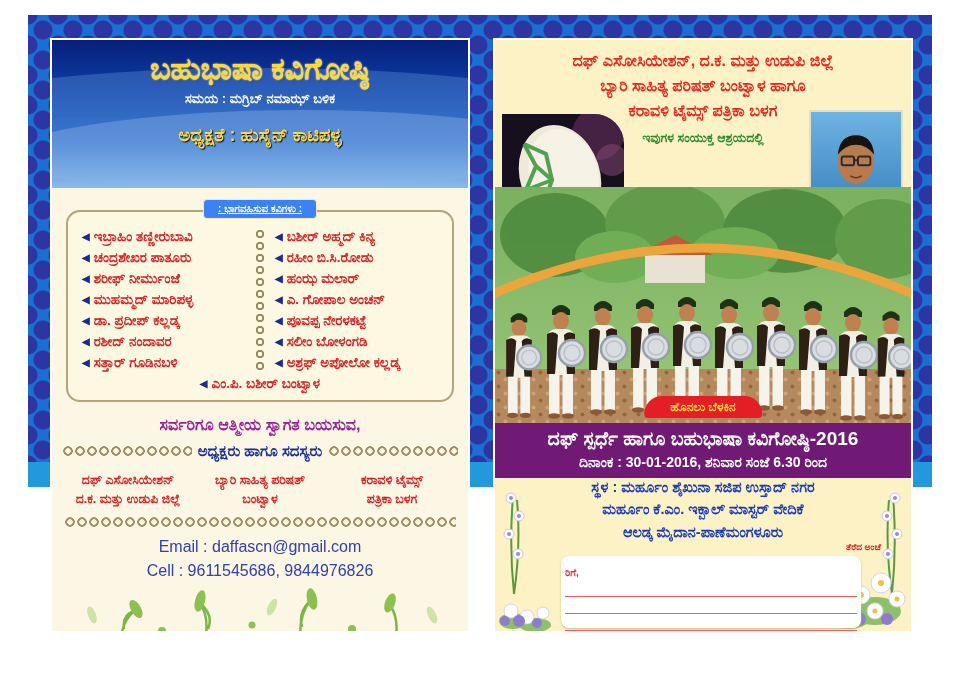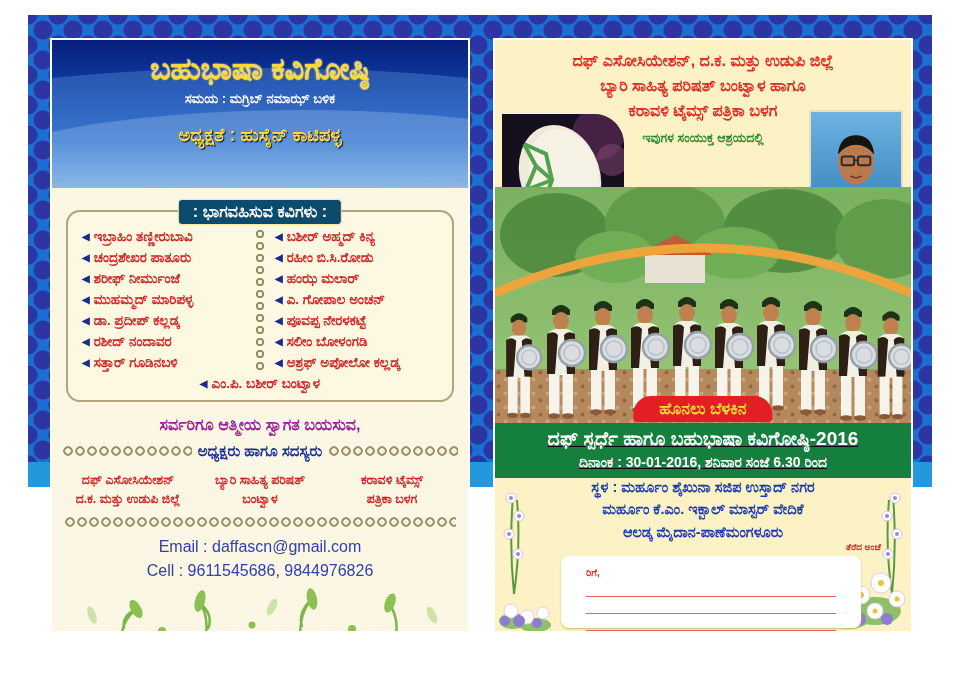--- a/index.html
+++ b/index.html
@@ -18,22 +18,22 @@
 
   
   .lp-header{position:relative;height:148px;background:linear-gradient(180deg,#071f7a 0%,#0c3fa8 35%,#1e64c8 70%,#79aede 100%);overflow:hidden;text-align:center;}
   .swoosh1{position:absolute;left:-40%;top:28px;width:180%;height:120px;border-radius:50%;background:rgba(120,170,230,.30);}
   .swoosh2{position:absolute;left:-20%;top:70px;width:160%;height:130px;border-radius:50%;background:rgba(200,225,250,.25);}
   .lp-title{position:relative;margin-top:12px;font-size:30px;font-weight:bold;color:#ffd83a;text-shadow:0 0 2px #fff,1px 1px 2px #00224477;}
   .lp-sub{position:relative;margin-top:4px;font-size:13px;font-weight:bold;color:#ffffff;}
   .lp-chair{position:relative;margin-top:18px;font-size:18px;font-weight:bold;color:#ffd83a;text-shadow:1px 1px 1px #013;}
   .lp-body{position:relative;height:445px;}
   .poets-box{position:relative;margin:22px 14px 0 14px;border:2px solid #b3a37e;border-radius:14px;background:#fdf8e2;padding:14px 8px 8px 8px;}
-  .poets-badge{position:absolute;top:-13px;left:50%;transform:translateX(-50%);background:#0c4a6e;color:#ffffff;
-    font-size:16px;font-weight:bold;padding:3px 14px;border-radius:4px;border:1px solid #ffe8a0;white-space:nowrap;}
+  .poets-badge{position:absolute;top:-13px;left:50%;transform:translateX(-50%);background:#3b82f6;color:#ffffff;
+    font-size:10px;font-weight:bold;padding:3px 14px;border-radius:4px;border:1px solid #ffe8a0;white-space:nowrap;text-decoration:underline;}
   .poets-cols{display:flex;align-items:stretch;}
   .poets-col{list-style:none;margin:0;padding:0 0 0 6px;flex:1;}
   .poets-col li{font-size:13.5px;font-weight:bold;color:#d02424;padding:2.5px 0;white-space:nowrap;}
   .blt{color:#1a2a8e;font-size:10px;margin-right:4px;vertical-align:1px;}
   .chain-v{width:10px;margin:2px 4px;background-image:radial-gradient(circle at 5px 6px,rgba(0,0,0,0) 2px,#9a8c64 2.5px,#9a8c64 4px,rgba(0,0,0,0) 4.5px);background-size:10px 12px;}
   .poets-bottom{text-align:center;font-size:13.5px;font-weight:bold;color:#d02424;padding-top:3px;}
   .welcome{margin-top:14px;text-align:center;font-size:16px;font-weight:bold;color:#9c1f96;}
   .members-row{display:flex;align-items:center;margin:8px 10px 11px 10px;}
   .chain-h{flex:1;height:12px;background-image:radial-gradient(circle at 6px 6px,rgba(0,0,0,0) 2.5px,#a08f62 3px,#a08f62 4.5px,rgba(0,0,0,0) 5px);background-size:12px 12px;}
   .chain-h.full{flex:none;height:12px;margin:6px 12px 0 12px;}
@@ -46,27 +46,27 @@
 
   
   .rp-header{position:relative;text-align:center;padding-top:9px;}
   .rp-h{font-size:16px;font-weight:bold;color:#e22a20;line-height:1.55;white-space:nowrap;}
   .rp-joint{font-size:12.5px;font-weight:bold;color:#2a8a2a;margin-top:8px;}
   .drum-photo{position:absolute;left:7px;top:74px;width:122px;height:122px;border-radius:0 30px 0 0;overflow:hidden;}
   .portrait{position:absolute;right:8px;top:70px;width:94px;height:120px;border:2px solid #e8dfc0;box-sizing:border-box;}
   .portrait-caption{position:absolute;right:2px;top:192px;width:140px;text-align:center;font-size:8px;font-weight:bold;color:#ffe44a;text-shadow:0 0 2px #1a4a1a,1px 1px 1px #1a4a1a;white-space:nowrap;}
   .group-photo{position:absolute;left:0;top:147px;width:416px;height:262px;}
   .banner-oval{position:absolute;left:50%;top:356px;transform:translateX(-50%);background:#e31e24;color:#ffd83a;
-    font-size:16px;font-weight:bold;padding:4px 26px;border-radius:18px 18px 4px 4px;white-space:nowrap;z-index:3;}
-  .banner-bar{position:absolute;left:0;top:383px;width:100%;background:#15803d;text-align:center;padding:5px 0 7px 0;z-index:2;text-decoration:underline;}
+    font-size:12px;font-weight:bold;padding:4px 26px;border-radius:18px 18px 4px 4px;white-space:nowrap;z-index:3;}
+  .banner-bar{position:absolute;left:0;top:383px;width:100%;background:#701a75;text-align:center;padding:5px 0 7px 0;z-index:2;}
   .banner-title{font-size:19px;font-weight:bold;color:#ffffff;white-space:nowrap;}
   .banner-date{font-size:14px;font-weight:bold;color:#ffffff;margin-top:4px;}
   .venue{position:absolute;left:0;top:436px;width:100%;text-align:center;font-size:14.5px;font-weight:bold;color:#1a3ab8;line-height:1.55;}
   .open-post{position:absolute;right:30px;top:502px;font-size:9px;font-weight:bold;color:#d02424;}
-  .addr-box{position:absolute;left:66px;top:516px;width:300px;height:72px;background:#ffffff;border-radius:8px;box-shadow:0 1px 2px #c9b97a;padding:6px 25px;box-sizing:border-box;z-index:2;}
+  .addr-box{position:absolute;left:66px;top:516px;width:300px;height:72px;background:#ffffff;border-radius:8px;box-shadow:0 1px 2px #c9b97a;padding:6px 4px;box-sizing:border-box;z-index:2;}
   .addr-to{font-size:10px;font-weight:bold;color:#e03030;}
   .addr-line{border-bottom:1.5px solid #e86060;height:16px;}
   .flower-strip{position:absolute;top:436px;width:34px;height:120px;z-index:1;}
   .flower-strip.leftside{left:2px;}
   .flower-strip.rightside{right:2px;}
   .bouquet{position:absolute;z-index:1;}
   .bouquet.bl{left:0;bottom:0;}
   .bouquet.br{right:0;bottom:0;}
 </style>
 </head>

